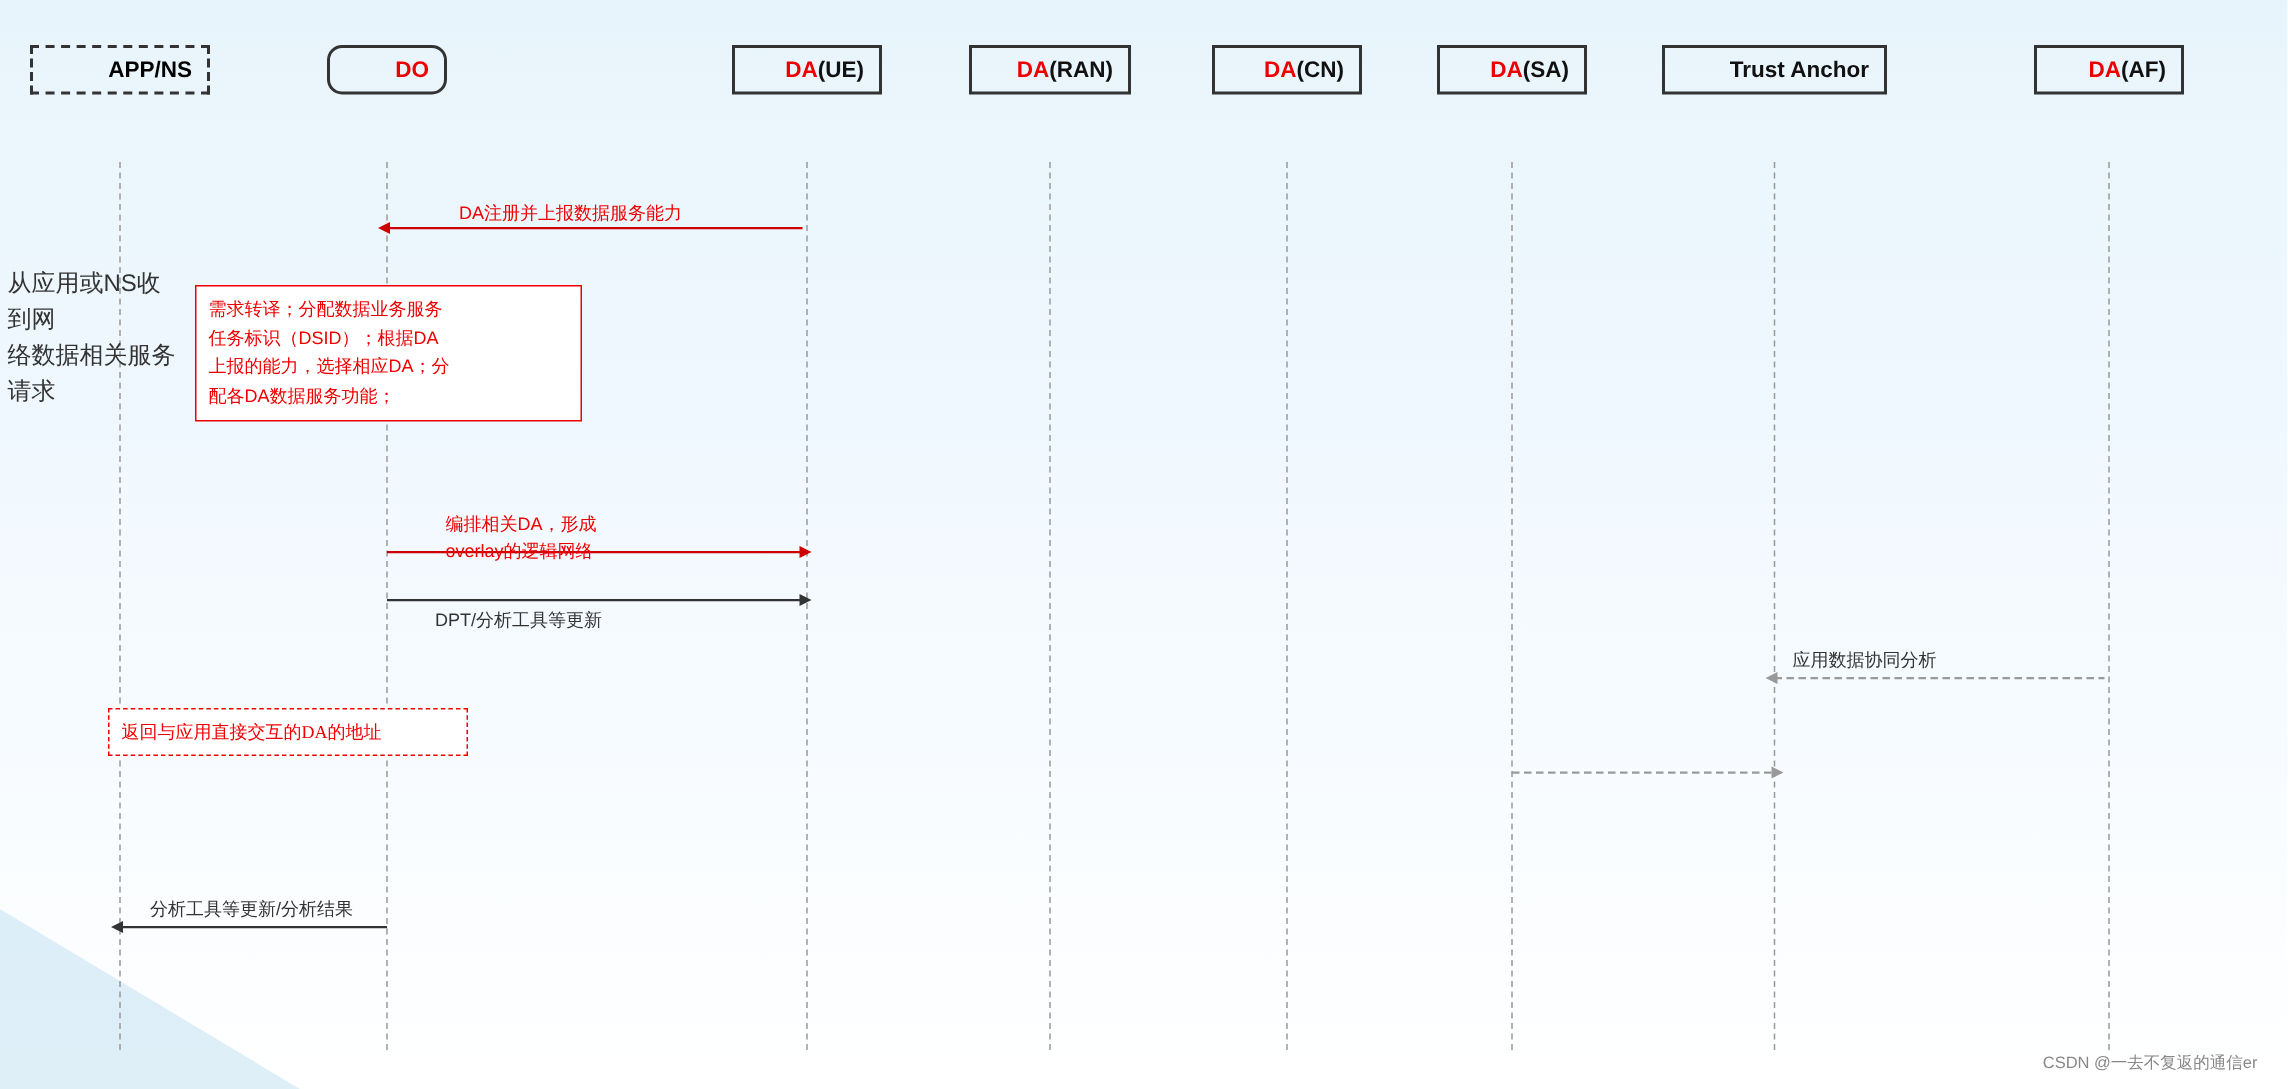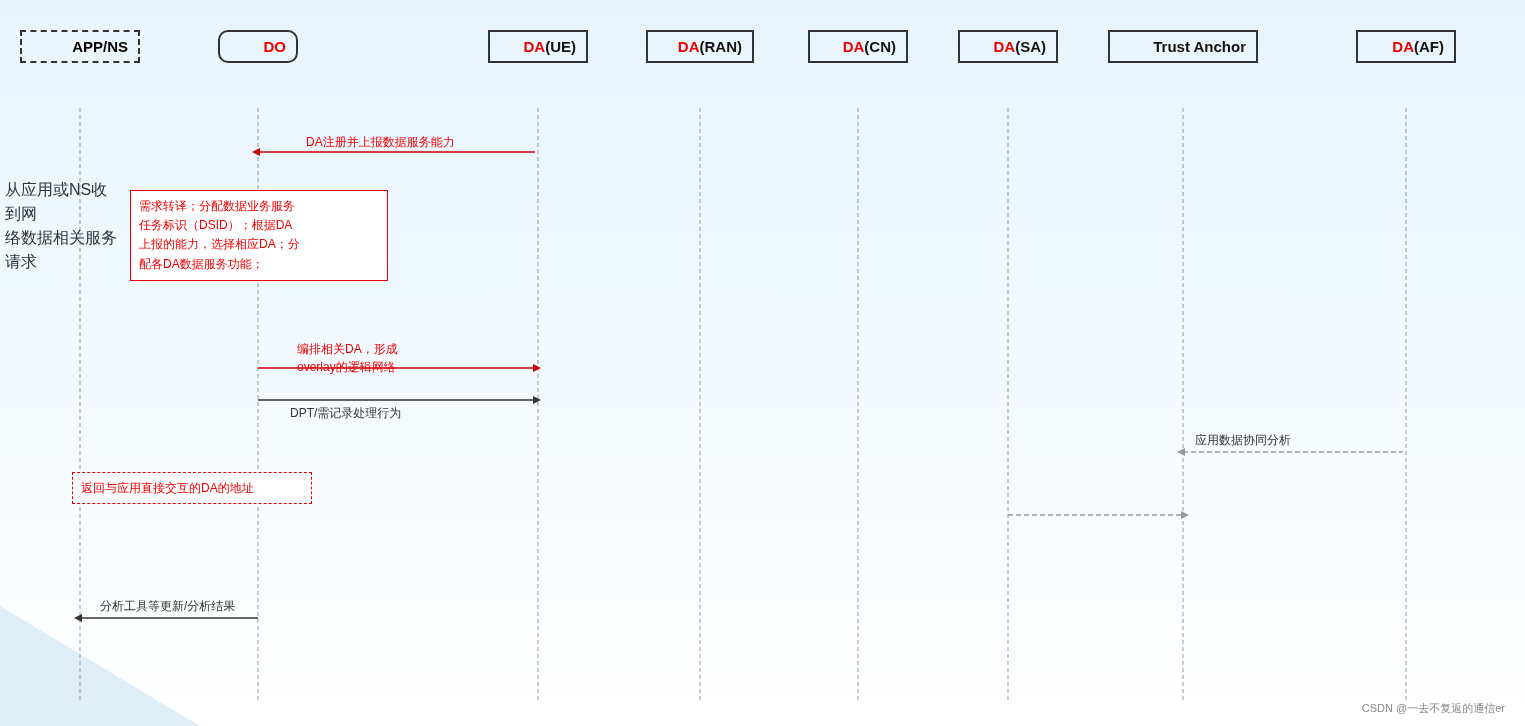--- a/index.html
+++ b/index.html
@@ -57,20 +57,21 @@
     .box {
       position: absolute;
       border: 1px solid #333;
       padding: 6px 8px;
       background: #fff;
       font-size: 12px;
       line-height: 1.6;
     }
     .box-dashed {
       border: 1px dashed #333;
+      font-family: Liberation Serif, serif;
     }
     .box-red {
       color: #e00;
       border-color: #e00;
     }
 
     .watermark {
       position: absolute;
       bottom: 10px;
       right: 20px;
@@ -175,21 +176,21 @@
 
   <div class="box box-red" style="left:130px; top:190px; width:258px; line-height:1.6; font-size:12px;">
     需求转译；分配数据业务服务<br>任务标识（DSID）；根据DA<br>上报的能力，选择相应DA；分<br>配各DA数据服务功能；
   </div>
 
   <div class="label label-red" style="left:267px; top:340px; line-height:1.5;margin-left:30px;">
     编排相关DA，形成<br>overlay的逻辑网络
   </div>
 
   <div class="label" style="left:290px; top:405px;">
-    DPT/需记录处理行为
+    DPT/分析工具等更新
   </div>
 
   <div class="label" style="left:1195px; top:432px;">
     应用数据协同分析
   </div>
 
 
   <div class="box box-dashed box-red" style="left:72px; top:472px; width:240px; font-size:12px; line-height:1.5;">
     返回与应用直接交互的DA的地址
   </div>

